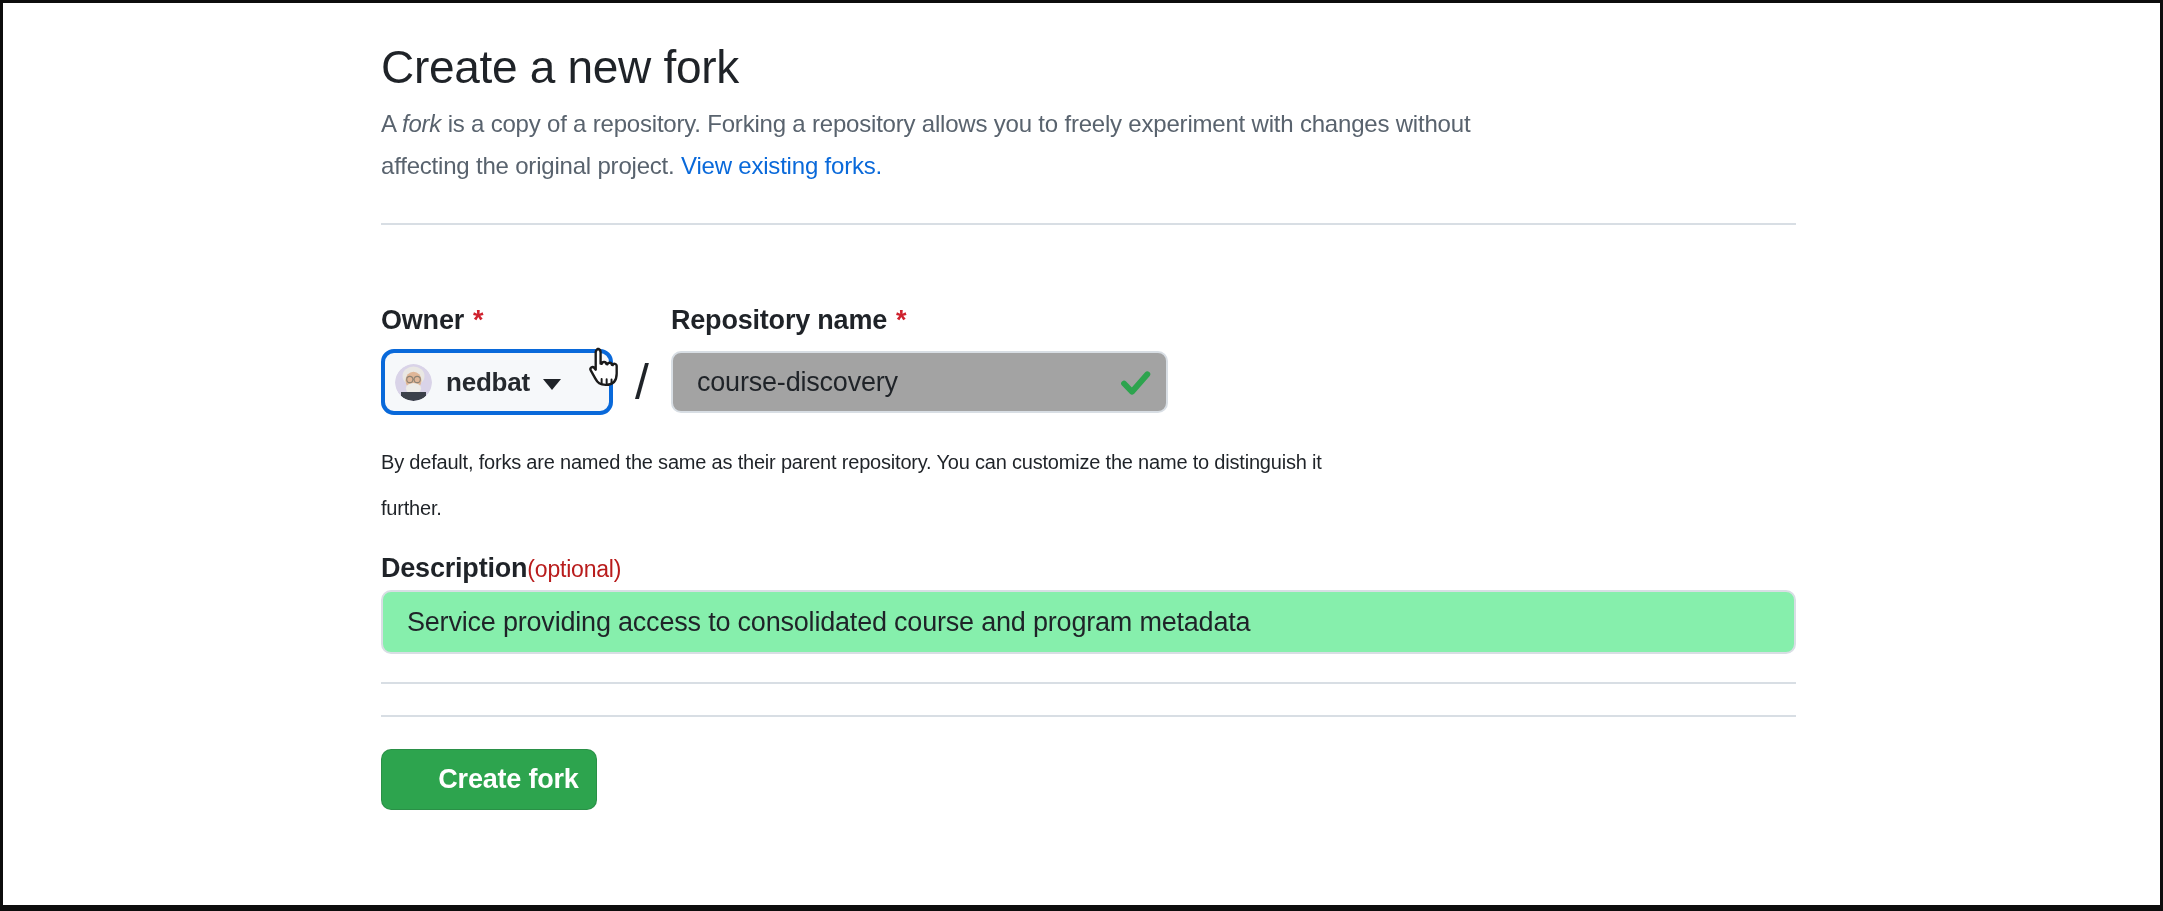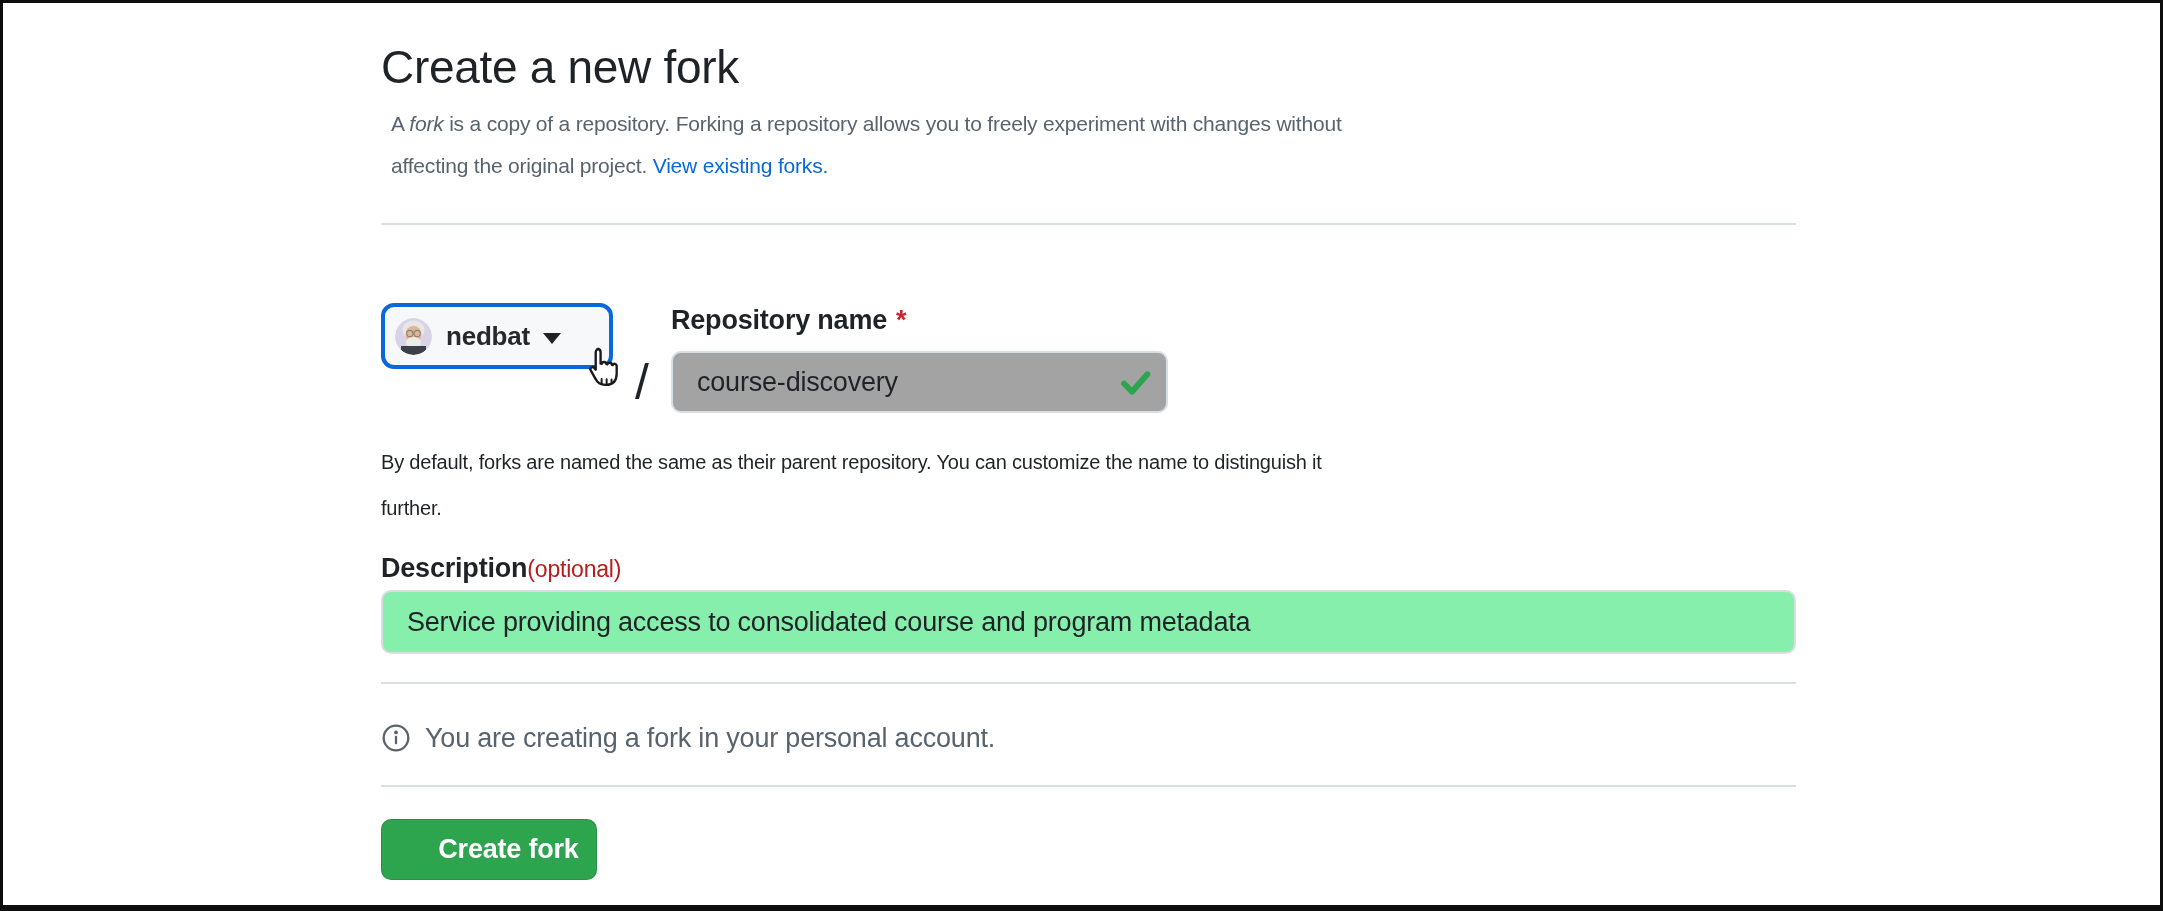--- a/index.html
+++ b/index.html
@@ -3,21 +3,21 @@
 <meta charset="utf-8">
 <style>
   html,body{margin:0;padding:0;background:#ffffff;}
   body{font-family:"Liberation Sans","DejaVu Sans",sans-serif;color:#1f2328;}
   .frame{position:relative;width:2163px;height:911px;box-sizing:border-box;
          border:3px solid #0d0d0d;border-bottom-width:6px;background:#ffffff;overflow:hidden;}
   .content{position:absolute;left:378px;top:8px;width:1415px;}
 
   .page-title{margin:28px 0 0;font-size:46px;line-height:56px;font-weight:400;color:#1f2328;letter-spacing:-0.3px;}
 
-  .intro{margin:8px 10px 0;font-size:21px;line-height:42px;color:#59636e;letter-spacing:-0.2px;}
+  .intro{margin:8px 0 0;font-size:24px;line-height:42px;color:#59636e;letter-spacing:-0.2px;}
   .intro .em{font-style:italic;}
   .intro a{color:#0969da;text-decoration:none;cursor:pointer;}
 
   .divider{border:none;height:2px;background:#d8dee4;margin:0;width:1415px;}
   .div1{margin-top:36px;}
   .div2{margin-top:28px;}
   .div3{margin-top:31px;}
 
   .fields-row{margin-top:78px;display:flex;align-items:flex-start;}
   .field-col{display:flex;flex-direction:column;}
@@ -65,20 +65,21 @@
 
     <h1 class="page-title">Create a new fork</h1>
 
     <p class="intro"><span>A </span><span class="em">fork</span><span> is a copy of a repository. Forking a repository allows you to freely experiment with changes without</span><br><span>affecting the original project. </span><a>View existing forks.</a></p>
 
     <hr class="divider div1">
 
     <div class="fields-row">
 
       <div class="field-col owner-col">
+        <div class="field-label"><span>Owner</span><span class="req">*</span></div>
 
         <button class="owner-btn">
           <svg class="avatar" viewBox="0 0 37 37" width="37" height="37">
             <defs>
                 <clipPath id="avclip">
                   <circle cx="18.5" cy="18.5" r="18.5"></circle>
                 </clipPath>
               </defs>
             <g clip-path="url(#avclip)">
               <rect width="37" height="37" fill="#d9d3e8"></rect>
@@ -115,27 +116,19 @@
     </div>
 
     <p class="naming-help"><span>By default, forks are named the same as their parent repository. You can customize the name to distinguish it</span><br><span>further.</span></p>
 
     <div class="desc-label"><span>Description</span><span class="opt">(optional)</span></div>
 
     <input class="gh-input desc-input" type="text" value="Service providing access to consolidated course and program metadata" style="">
 
     <hr class="divider div2">
 
-    <div class="notice">
-      <svg width="30" height="30" viewBox="0 0 30 30">
-        <circle cx="15" cy="15" r="12.3" fill="none" stroke="#59636e" stroke-width="2.3"></circle>
-        <circle cx="15" cy="9.4" r="1.9" fill="#59636e"></circle>
-        <rect x="13.85" y="12.7" width="2.3" height="8.6" rx="1.15" fill="#59636e"></rect>
-      </svg>
-      <span class="notice-text">You are creating a fork in your personal account.</span>
-    </div>
 
     <hr class="divider div3">
 
     <button class="create-btn">Create fork</button>
 
   </div>
 </div>
 
 </body></html>

